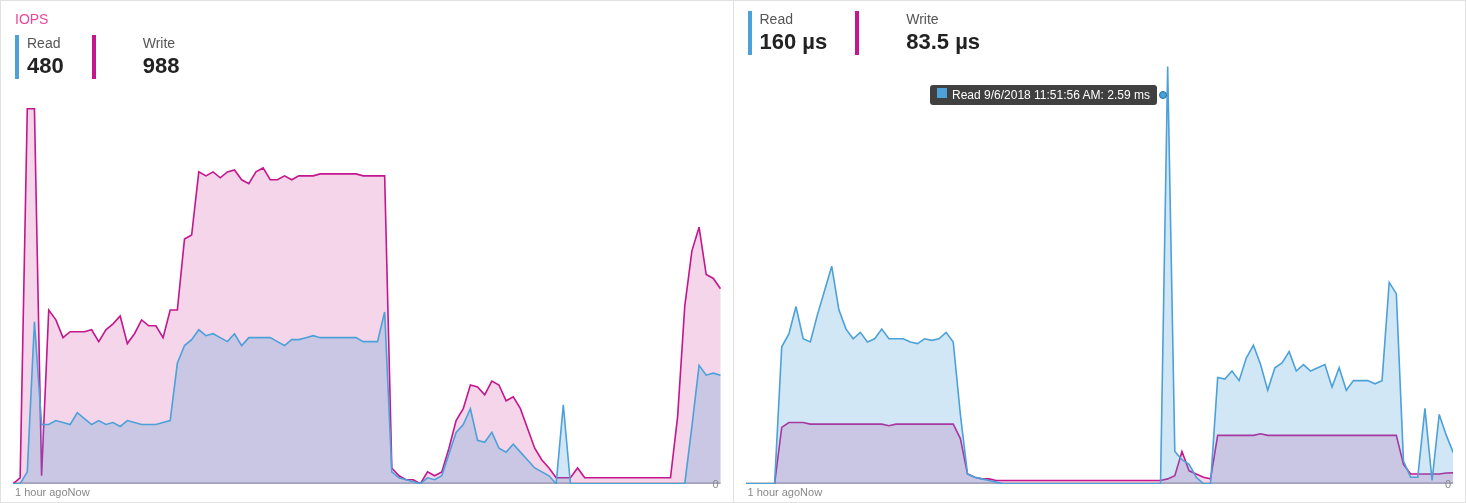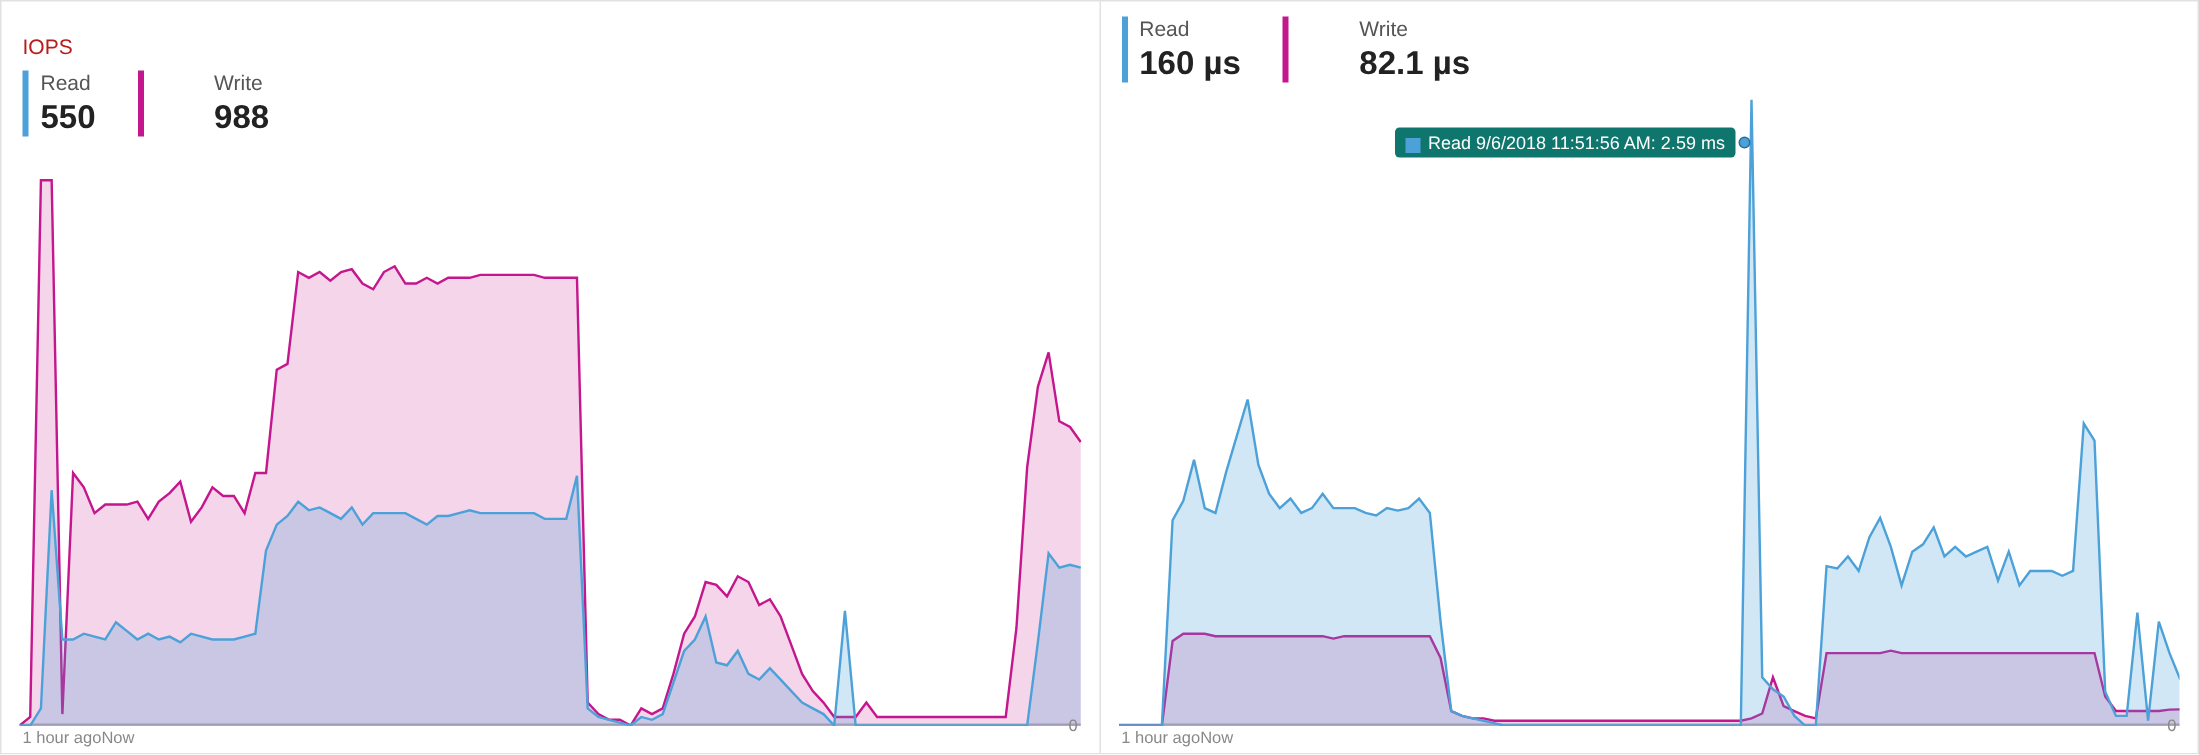--- a/index.html
+++ b/index.html
@@ -20,23 +20,23 @@
   .panel {
     flex: 1;
     display: flex;
     flex-direction: column;
     padding: 10px 12px 4px 12px;
     position: relative;
   }
   .panel + .panel { border-left: 1px solid #e1e1e1; }
   .panel-title {
     font-size: 14px;
-    color: #b91c1c;
+    color: #ec4899;
     font-weight: 400;
-    margin: 12px 0 8px 2px;
+    margin: 0 0 8px 2px;
   }
   .metrics {
     display: flex;
     gap: 28px;
     margin: 0 0 6px 2px;
   }
   .metric {
     border-left: 4px solid;
     padding-left: 8px;
   }
@@ -74,28 +74,28 @@
   .axis-bottom {
     display: flex;
     justify-content: flex-start;
     font-size: 11px;
     color: #888;
     padding: 2px 2px 0 2px;
     border-top: 0;
   }
   .tooltip {
     position: absolute;
-    background: #0f766e;
+    background: #404040;
     color: #fff;
     font-size: 12px;
     padding: 3px 7px;
     border-radius: 3px;
     white-space: nowrap;
     display: flex;
-    align-items: flex-end;
+    align-items: flex-start;
     gap: 5px;
     pointer-events: none;
   }
   .tooltip .swatch {
     width: 10px; height: 10px;
     background: #4ca1d8;
     display: inline-block;
   }
   .tooltip-dot {
     position: absolute;
@@ -110,21 +110,21 @@
 </head>
 <body>
 
 <div class="dashboard">
 
   <div class="panel">
     <div class="panel-title">IOPS</div>
     <div class="metrics">
       <div class="metric read">
         <div class="metric-label">Read</div>
-        <div class="metric-value">550</div>
+        <div class="metric-value">480</div>
       </div>
       <div class="metric write">
         <div class="metric-label">Write</div>
         <div class="metric-value">988</div>
       </div>
     </div>
     <div class="chart-wrap">
       <svg class="chart-svg" id="svg-iops" preserveAspectRatio="none" viewBox="0 0 1000 1000">
           <line x1="0" x2="1000" y1="999" y2="999" stroke="#bbb" stroke-width="2" vector-effect="non-scaling-stroke"></line>
           <path d="M0,1000 L0.0,1000.0 L10.1,985.0 L20.2,50.0 L30.3,50.0 L40.4,980.0 L50.5,560.0 L60.6,585.0 L70.7,630.0 L80.8,615.0 L90.9,615.0 L101.0,615.0 L111.1,610.0 L121.2,640.0 L131.3,610.0 L141.4,595.0 L151.5,575.0 L161.6,645.0 L171.7,620.0 L181.8,585.0 L191.9,600.0 L202.0,600.0 L212.1,630.0 L222.2,560.0 L232.3,560.0 L242.4,380.0 L252.5,370.0 L262.6,210.0 L272.7,220.0 L282.8,210.0 L292.9,225.0 L303.0,210.0 L313.1,205.0 L323.2,230.0 L333.3,240.0 L343.4,210.0 L353.5,200.0 L363.6,230.0 L373.7,230.0 L383.8,220.0 L393.9,230.0 L404.0,220.0 L414.1,220.0 L424.2,220.0 L434.3,215.0 L444.4,215.0 L454.5,215.0 L464.6,215.0 L474.7,215.0 L484.8,215.0 L494.9,220.0 L505.1,220.0 L515.2,220.0 L525.3,220.0 L535.4,960.0 L545.5,980.0 L555.6,990.0 L565.7,990.0 L575.8,1000.0 L585.9,970.0 L596.0,980.0 L606.1,970.0 L616.2,910.0 L626.3,840.0 L636.4,810.0 L646.5,750.0 L656.6,755.0 L666.7,775.0 L676.8,740.0 L686.9,750.0 L697.0,790.0 L707.1,780.0 L717.2,810.0 L727.3,860.0 L737.4,910.0 L747.5,940.0 L757.6,960.0 L767.7,985.0 L777.8,985.0 L787.9,985.0 L798.0,960.0 L808.1,985.0 L818.2,985.0 L828.3,985.0 L838.4,985.0 L848.5,985.0 L858.6,985.0 L868.7,985.0 L878.8,985.0 L888.9,985.0 L899.0,985.0 L909.1,985.0 L919.2,985.0 L929.3,985.0 L939.4,830.0 L949.5,550.0 L959.6,410.0 L969.7,350.0 L979.8,470.0 L989.9,480.0 L1000.0,506.0 L1000,1000 Z" fill="rgba(196,22,141,0.18)" stroke="none"></path>
@@ -141,21 +141,21 @@
   </div>
 
   <div class="panel">
     <div class="metrics">
       <div class="metric read">
         <div class="metric-label">Read</div>
         <div class="metric-value">160 µs</div>
       </div>
       <div class="metric write">
         <div class="metric-label">Write</div>
-        <div class="metric-value">82.1 µs</div>
+        <div class="metric-value">83.5 µs</div>
       </div>
     </div>
     <div class="chart-wrap">
       <svg class="chart-svg" id="svg-latency" preserveAspectRatio="none" viewBox="0 0 1000 1000">
           <line x1="0" x2="1000" y1="999" y2="999" stroke="#bbb" stroke-width="2" vector-effect="non-scaling-stroke"></line>
           <path d="M0,1000 L0.0,1000.0 L10.1,1000.0 L20.2,1000.0 L30.3,1000.0 L40.4,1000.0 L50.5,865.4 L60.6,853.8 L70.7,853.8 L80.8,853.8 L90.9,857.7 L101.0,857.7 L111.1,857.7 L121.2,857.7 L131.3,857.7 L141.4,857.7 L151.5,857.7 L161.6,857.7 L171.7,857.7 L181.8,857.7 L191.9,857.7 L202.0,861.5 L212.1,857.7 L222.2,857.7 L232.3,857.7 L242.4,857.7 L252.5,857.7 L262.6,857.7 L272.7,857.7 L282.8,857.7 L292.9,857.7 L303.0,892.3 L313.1,976.9 L323.2,984.6 L333.3,988.5 L343.4,988.5 L353.5,992.3 L363.6,992.3 L373.7,992.3 L383.8,992.3 L393.9,992.3 L404.0,992.3 L414.1,992.3 L424.2,992.3 L434.3,992.3 L444.4,992.3 L454.5,992.3 L464.6,992.3 L474.7,992.3 L484.8,992.3 L494.9,992.3 L505.1,992.3 L515.2,992.3 L525.3,992.3 L535.4,992.3 L545.5,992.3 L555.6,992.3 L565.7,992.3 L575.8,992.3 L585.9,992.3 L596.0,988.5 L606.1,980.8 L616.2,923.1 L626.3,969.2 L636.4,976.9 L646.5,984.6 L656.6,988.5 L666.7,884.6 L676.8,884.6 L686.9,884.6 L697.0,884.6 L707.1,884.6 L717.2,884.6 L727.3,880.8 L737.4,884.6 L747.5,884.6 L757.6,884.6 L767.7,884.6 L777.8,884.6 L787.9,884.6 L798.0,884.6 L808.1,884.6 L818.2,884.6 L828.3,884.6 L838.4,884.6 L848.5,884.6 L858.6,884.6 L868.7,884.6 L878.8,884.6 L888.9,884.6 L899.0,884.6 L909.1,884.6 L919.2,884.6 L929.3,953.8 L939.4,976.9 L949.5,976.9 L959.6,976.9 L969.7,976.9 L979.8,976.9 L989.9,974.6 L1000.0,974.2 L1000,1000 Z" fill="rgba(196,22,141,0.18)" stroke="none"></path>
           <path d="M0,1000 L10.1,1000.0 L20.2,1000.0 L30.3,1000.0 L40.4,1000.0 L50.5,865.4 L60.6,853.8 L70.7,853.8 L80.8,853.8 L90.9,857.7 L101.0,857.7 L111.1,857.7 L121.2,857.7 L131.3,857.7 L141.4,857.7 L151.5,857.7 L161.6,857.7 L171.7,857.7 L181.8,857.7 L191.9,857.7 L202.0,861.5 L212.1,857.7 L222.2,857.7 L232.3,857.7 L242.4,857.7 L252.5,857.7 L262.6,857.7 L272.7,857.7 L282.8,857.7 L292.9,857.7 L303.0,892.3 L313.1,976.9 L323.2,984.6 L333.3,988.5 L343.4,988.5 L353.5,992.3 L363.6,992.3 L373.7,992.3 L383.8,992.3 L393.9,992.3 L404.0,992.3 L414.1,992.3 L424.2,992.3 L434.3,992.3 L444.4,992.3 L454.5,992.3 L464.6,992.3 L474.7,992.3 L484.8,992.3 L494.9,992.3 L505.1,992.3 L515.2,992.3 L525.3,992.3 L535.4,992.3 L545.5,992.3 L555.6,992.3 L565.7,992.3 L575.8,992.3 L585.9,992.3 L596.0,988.5 L606.1,980.8 L616.2,923.1 L626.3,969.2 L636.4,976.9 L646.5,984.6 L656.6,988.5 L666.7,884.6 L676.8,884.6 L686.9,884.6 L697.0,884.6 L707.1,884.6 L717.2,884.6 L727.3,880.8 L737.4,884.6 L747.5,884.6 L757.6,884.6 L767.7,884.6 L777.8,884.6 L787.9,884.6 L798.0,884.6 L808.1,884.6 L818.2,884.6 L828.3,884.6 L838.4,884.6 L848.5,884.6 L858.6,884.6 L868.7,884.6 L878.8,884.6 L888.9,884.6 L899.0,884.6 L909.1,884.6 L919.2,884.6 L929.3,953.8 L939.4,976.9 L949.5,976.9 L959.6,976.9 L969.7,976.9 L979.8,976.9 L989.9,974.6 L1000.0,974.2" fill="none" stroke="#c4168d" stroke-width="1.6" vector-effect="non-scaling-stroke"></path>
           <path d="M0,1000 L0.0,1000.0 L10.1,1000.0 L20.2,1000.0 L30.3,1000.0 L40.4,1000.0 L50.5,673.1 L60.6,642.3 L70.7,576.9 L80.8,653.8 L90.9,661.5 L101.0,596.2 L111.1,538.5 L121.2,480.8 L131.3,584.6 L141.4,630.8 L151.5,653.8 L161.6,638.5 L171.7,661.5 L181.8,653.8 L191.9,630.8 L202.0,653.8 L212.1,653.8 L222.2,653.8 L232.3,661.5 L242.4,665.4 L252.5,653.8 L262.6,657.7 L272.7,653.8 L282.8,638.5 L292.9,661.5 L303.0,834.6 L313.1,976.9 L323.2,984.6 L333.3,988.5 L343.4,992.3 L353.5,996.2 L363.6,1000.0 L373.7,1000.0 L383.8,1000.0 L393.9,1000.0 L404.0,1000.0 L414.1,1000.0 L424.2,1000.0 L434.3,1000.0 L444.4,1000.0 L454.5,1000.0 L464.6,1000.0 L474.7,1000.0 L484.8,1000.0 L494.9,1000.0 L505.1,1000.0 L515.2,1000.0 L525.3,1000.0 L535.4,1000.0 L545.5,1000.0 L555.6,1000.0 L565.7,1000.0 L575.8,1000.0 L585.9,1000.0 L596.0,3.8 L606.1,923.1 L616.2,942.3 L626.3,953.8 L636.4,984.6 L646.5,1000.0 L656.6,1000.0 L666.7,746.2 L676.8,750.0 L686.9,730.8 L697.0,753.8 L707.1,700.0 L717.2,669.2 L727.3,715.4 L737.4,776.9 L747.5,723.1 L757.6,711.5 L767.7,684.6 L777.8,730.8 L787.9,715.4 L798.0,730.8 L808.1,723.1 L818.2,715.4 L828.3,769.2 L838.4,723.1 L848.5,776.9 L858.6,753.8 L868.7,753.8 L878.8,753.8 L888.9,761.5 L899.0,753.8 L909.1,519.2 L919.2,546.2 L929.3,946.2 L939.4,984.6 L949.5,984.6 L959.6,820.0 L969.7,992.3 L979.8,834.6 L989.9,884.6 L1000.0,926.9 L1000,1000 Z" fill="rgba(76,161,216,0.25)" stroke="none"></path>
           <path d="M0,1000 L10.1,1000.0 L20.2,1000.0 L30.3,1000.0 L40.4,1000.0 L50.5,673.1 L60.6,642.3 L70.7,576.9 L80.8,653.8 L90.9,661.5 L101.0,596.2 L111.1,538.5 L121.2,480.8 L131.3,584.6 L141.4,630.8 L151.5,653.8 L161.6,638.5 L171.7,661.5 L181.8,653.8 L191.9,630.8 L202.0,653.8 L212.1,653.8 L222.2,653.8 L232.3,661.5 L242.4,665.4 L252.5,653.8 L262.6,657.7 L272.7,653.8 L282.8,638.5 L292.9,661.5 L303.0,834.6 L313.1,976.9 L323.2,984.6 L333.3,988.5 L343.4,992.3 L353.5,996.2 L363.6,1000.0 L373.7,1000.0 L383.8,1000.0 L393.9,1000.0 L404.0,1000.0 L414.1,1000.0 L424.2,1000.0 L434.3,1000.0 L444.4,1000.0 L454.5,1000.0 L464.6,1000.0 L474.7,1000.0 L484.8,1000.0 L494.9,1000.0 L505.1,1000.0 L515.2,1000.0 L525.3,1000.0 L535.4,1000.0 L545.5,1000.0 L555.6,1000.0 L565.7,1000.0 L575.8,1000.0 L585.9,1000.0 L596.0,3.8 L606.1,923.1 L616.2,942.3 L626.3,953.8 L636.4,984.6 L646.5,1000.0 L656.6,1000.0 L666.7,746.2 L676.8,750.0 L686.9,730.8 L697.0,753.8 L707.1,700.0 L717.2,669.2 L727.3,715.4 L737.4,776.9 L747.5,723.1 L757.6,711.5 L767.7,684.6 L777.8,730.8 L787.9,715.4 L798.0,730.8 L808.1,723.1 L818.2,715.4 L828.3,769.2 L838.4,723.1 L848.5,776.9 L858.6,753.8 L868.7,753.8 L878.8,753.8 L888.9,761.5 L899.0,753.8 L909.1,519.2 L919.2,546.2 L929.3,946.2 L939.4,984.6 L949.5,984.6 L959.6,820.0 L969.7,992.3 L979.8,834.6 L989.9,884.6 L1000.0,926.9" fill="none" stroke="#4ca1d8" stroke-width="1.6" vector-effect="non-scaling-stroke"></path>
         </svg>

